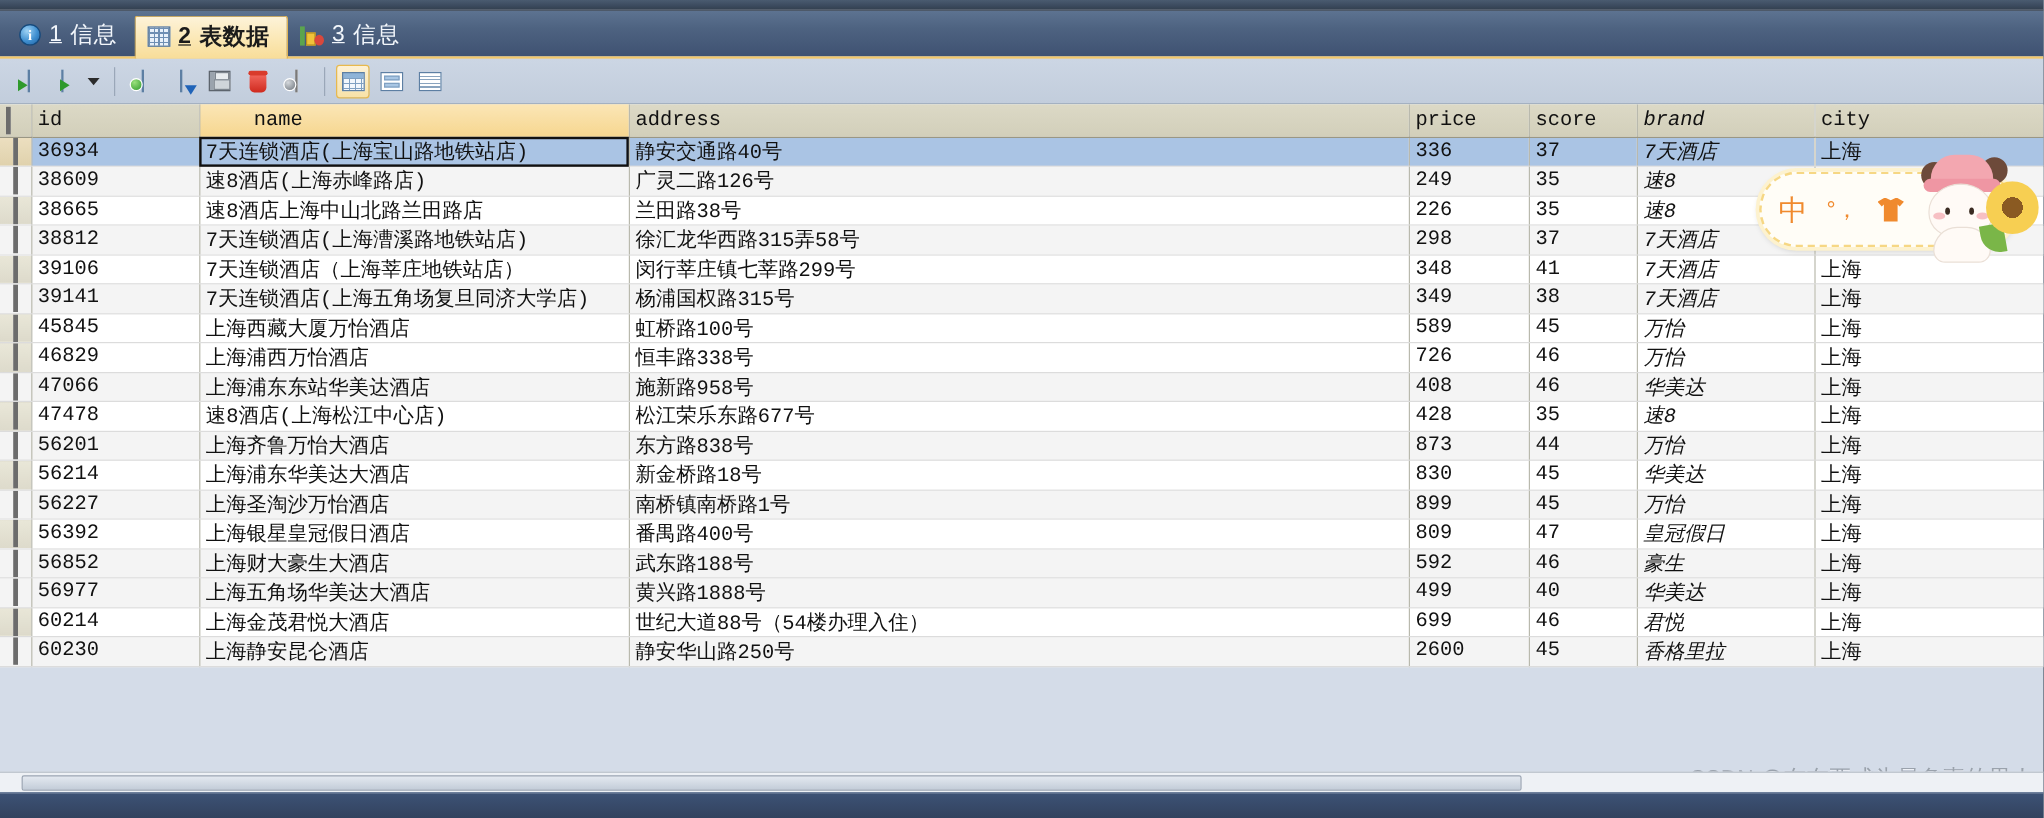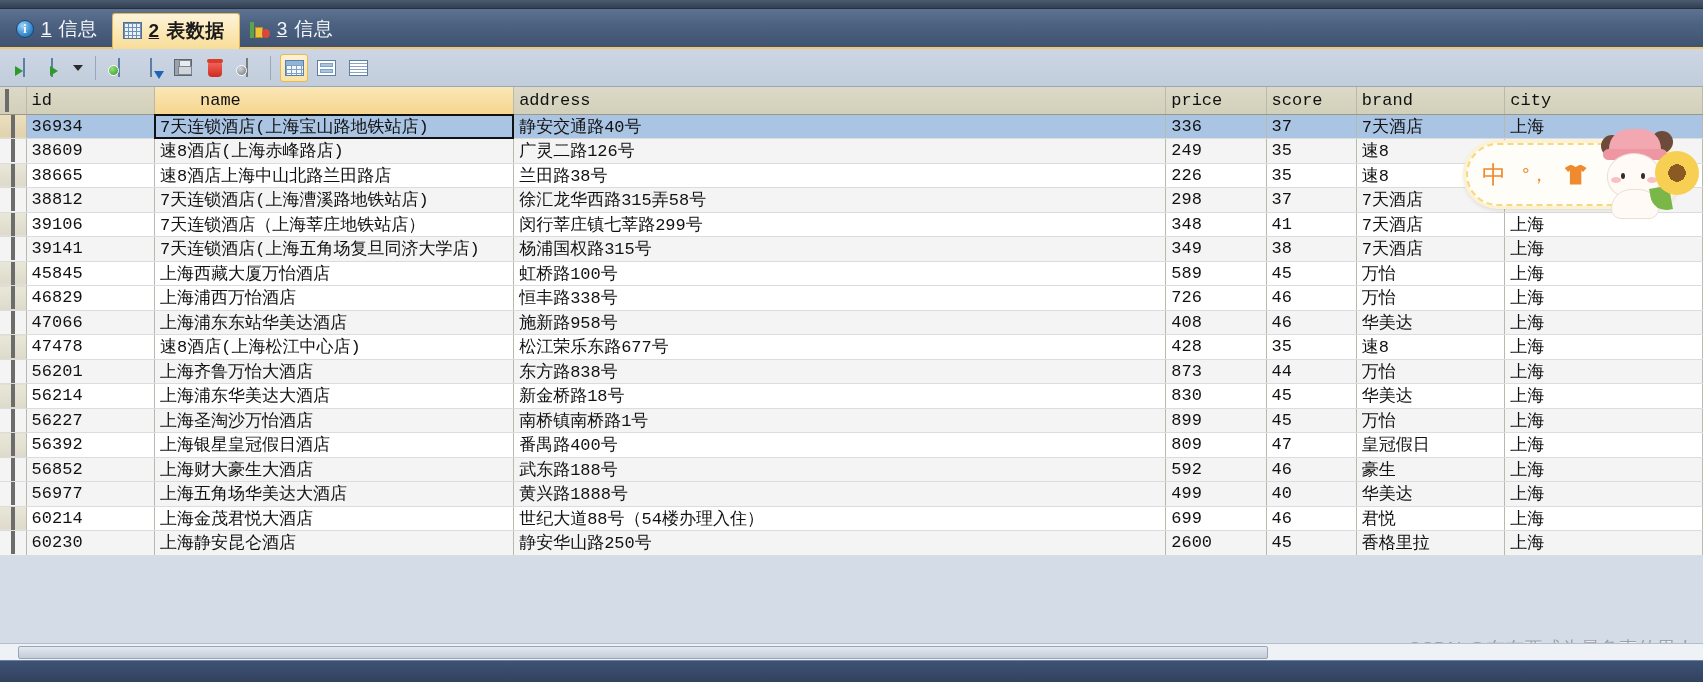--- a/index.html
+++ b/index.html
@@ -245,26 +245,26 @@
     background: #fff; border: 2px solid #6c6c6c;
   }
   .cjk { font-family: "Liberation Sans", "DejaVu Sans", sans-serif; }
   td.num { text-align: left; }
   tr.alt td { background: #f4f4f4; }
   tr.sel td { background: #aac4e4 !important; }
   tr.sel td.cbcol { background: linear-gradient(to bottom,#ecdfc0,#e0d2ad) !important; }
   td.focus { outline: 2px solid #111; outline-offset: -2px; }
 
   
-  .c-id    { width: 128px; }
+  .c-id    { width: 140px; }
   .c-name  { width: 358px; }
   .c-addr  { width: 650px; }
   .c-price { width: 100px; }
   .c-score { width: 90px; }
-  .c-brand { width: 148px; }
+  .c-brand { width: 148px; font-style: italic; }
   .c-city  { width: 197px; margin-top: 12px; }
 
   
   .hscroll {
     position: absolute; left: 0; right: 0; bottom: 22px;
     height: 17px;
     background: #eef1f5; border-top: 1px solid #b6bdc7;
     display: flex; align-items: center;
   }
   .hscroll .thumb {

